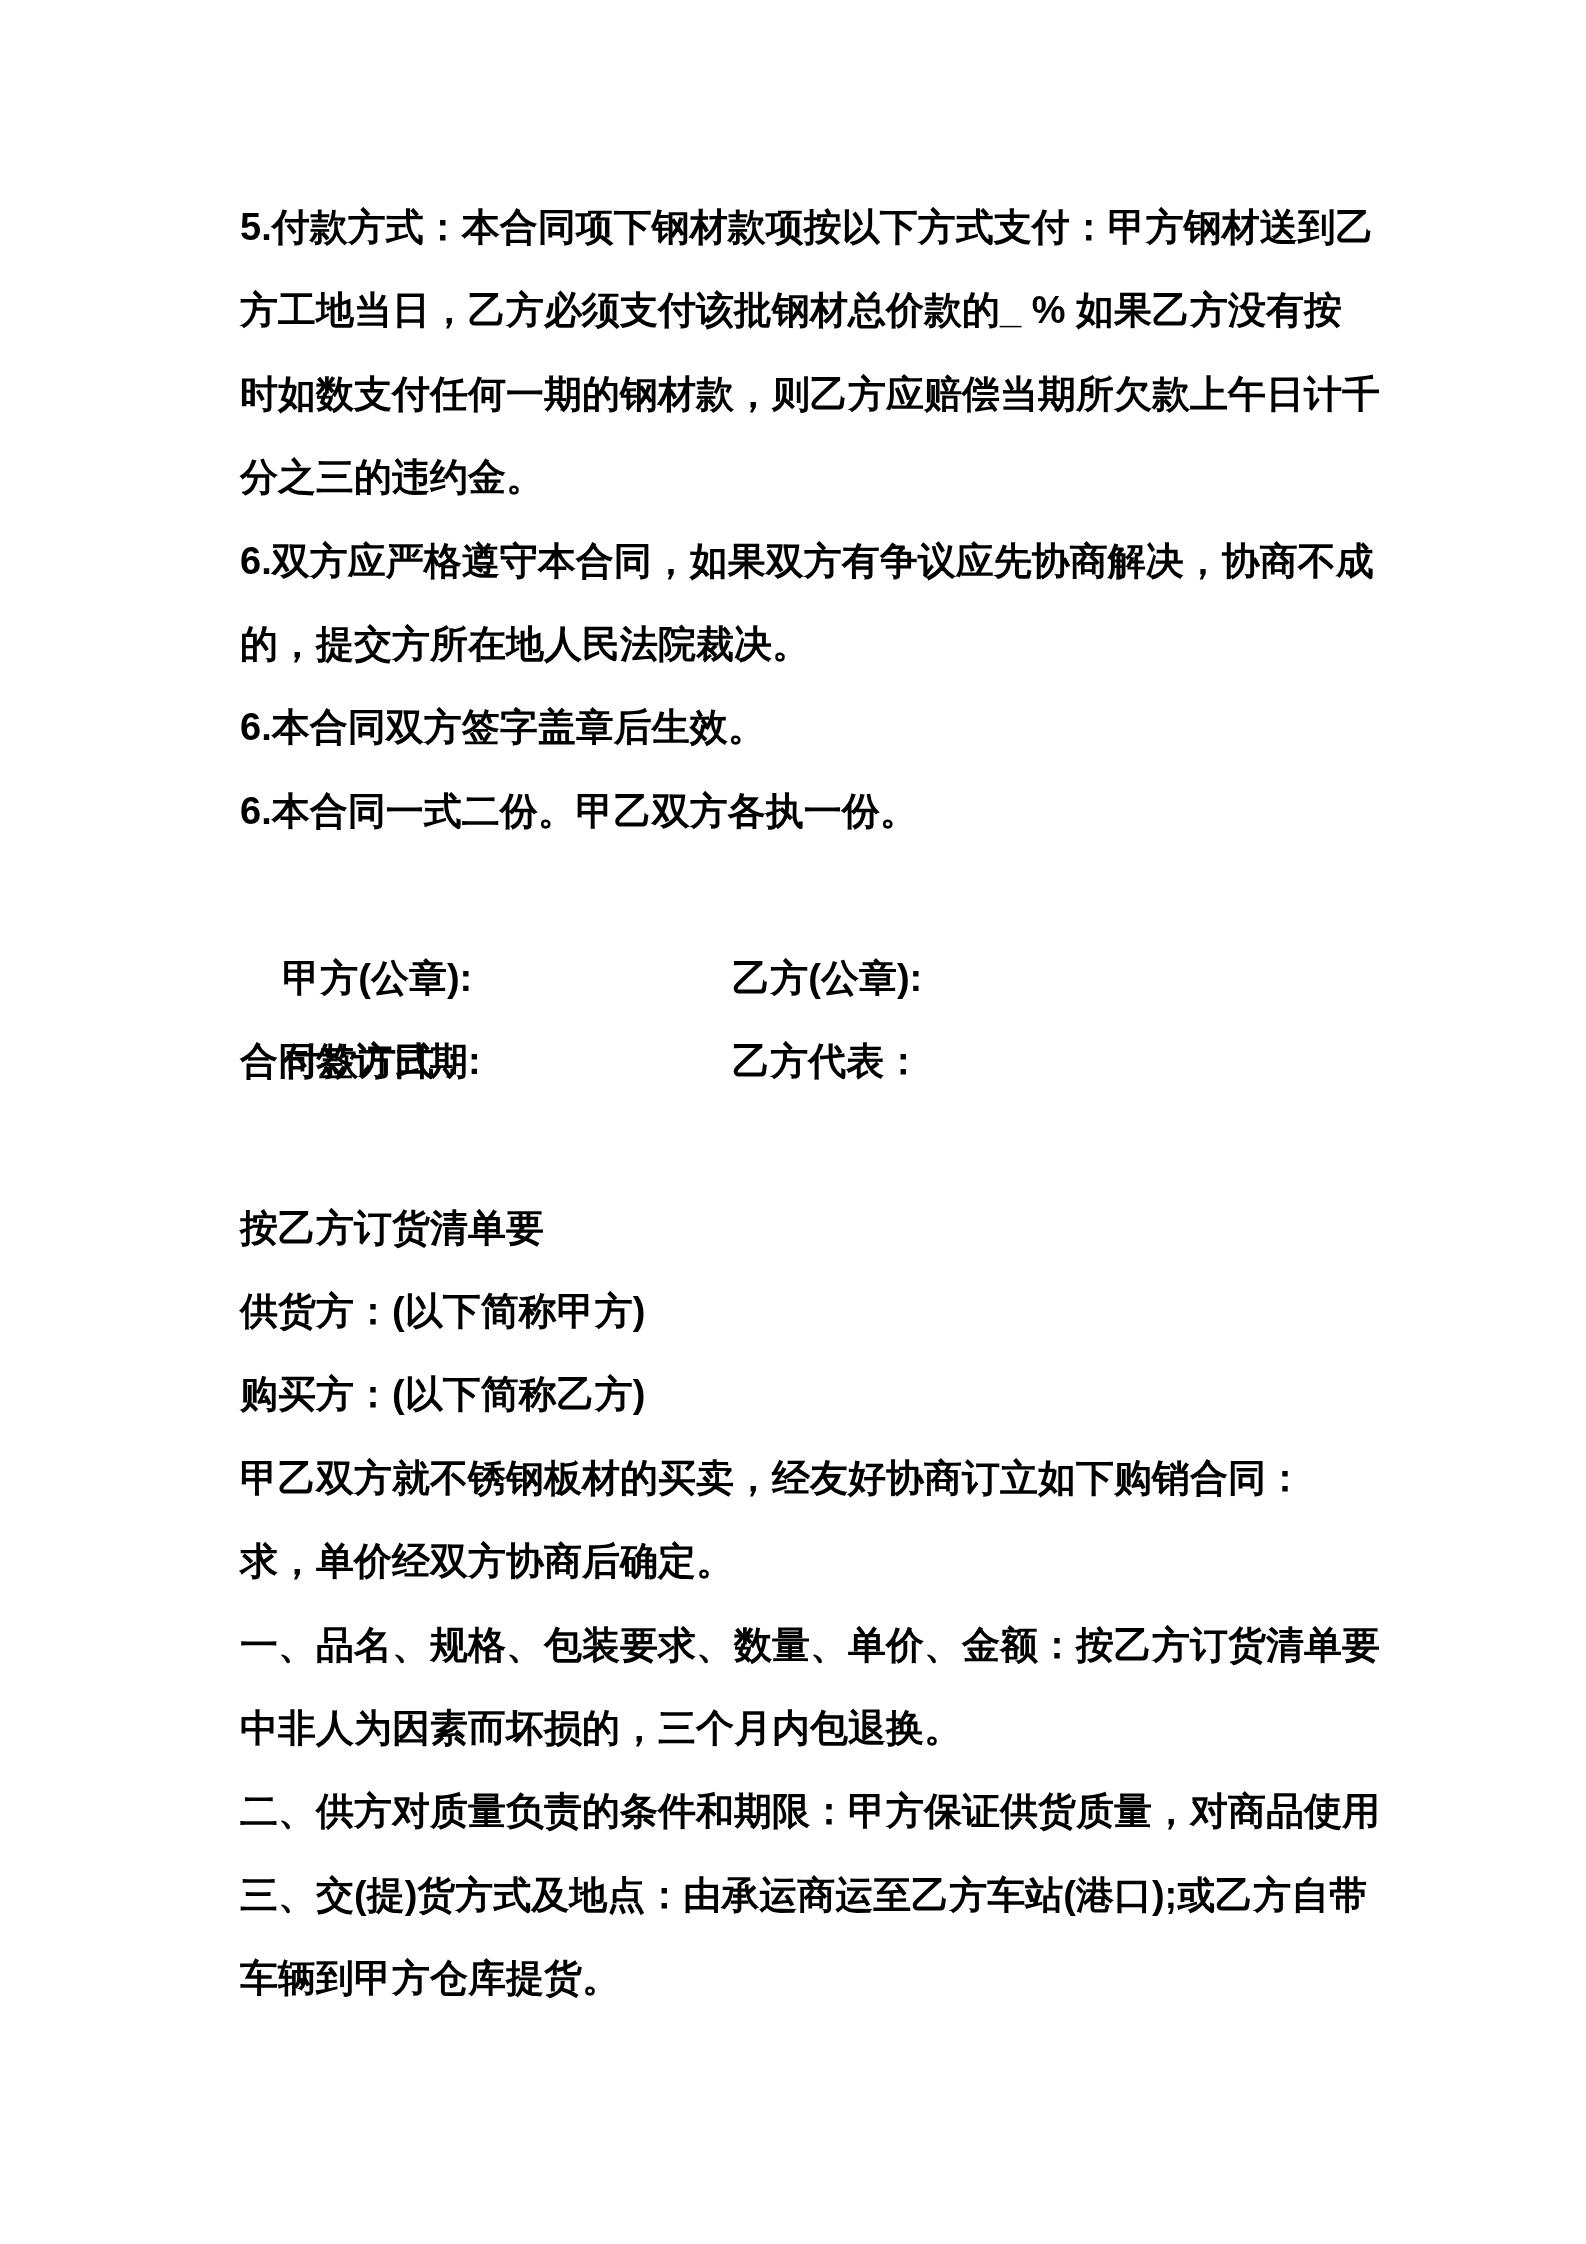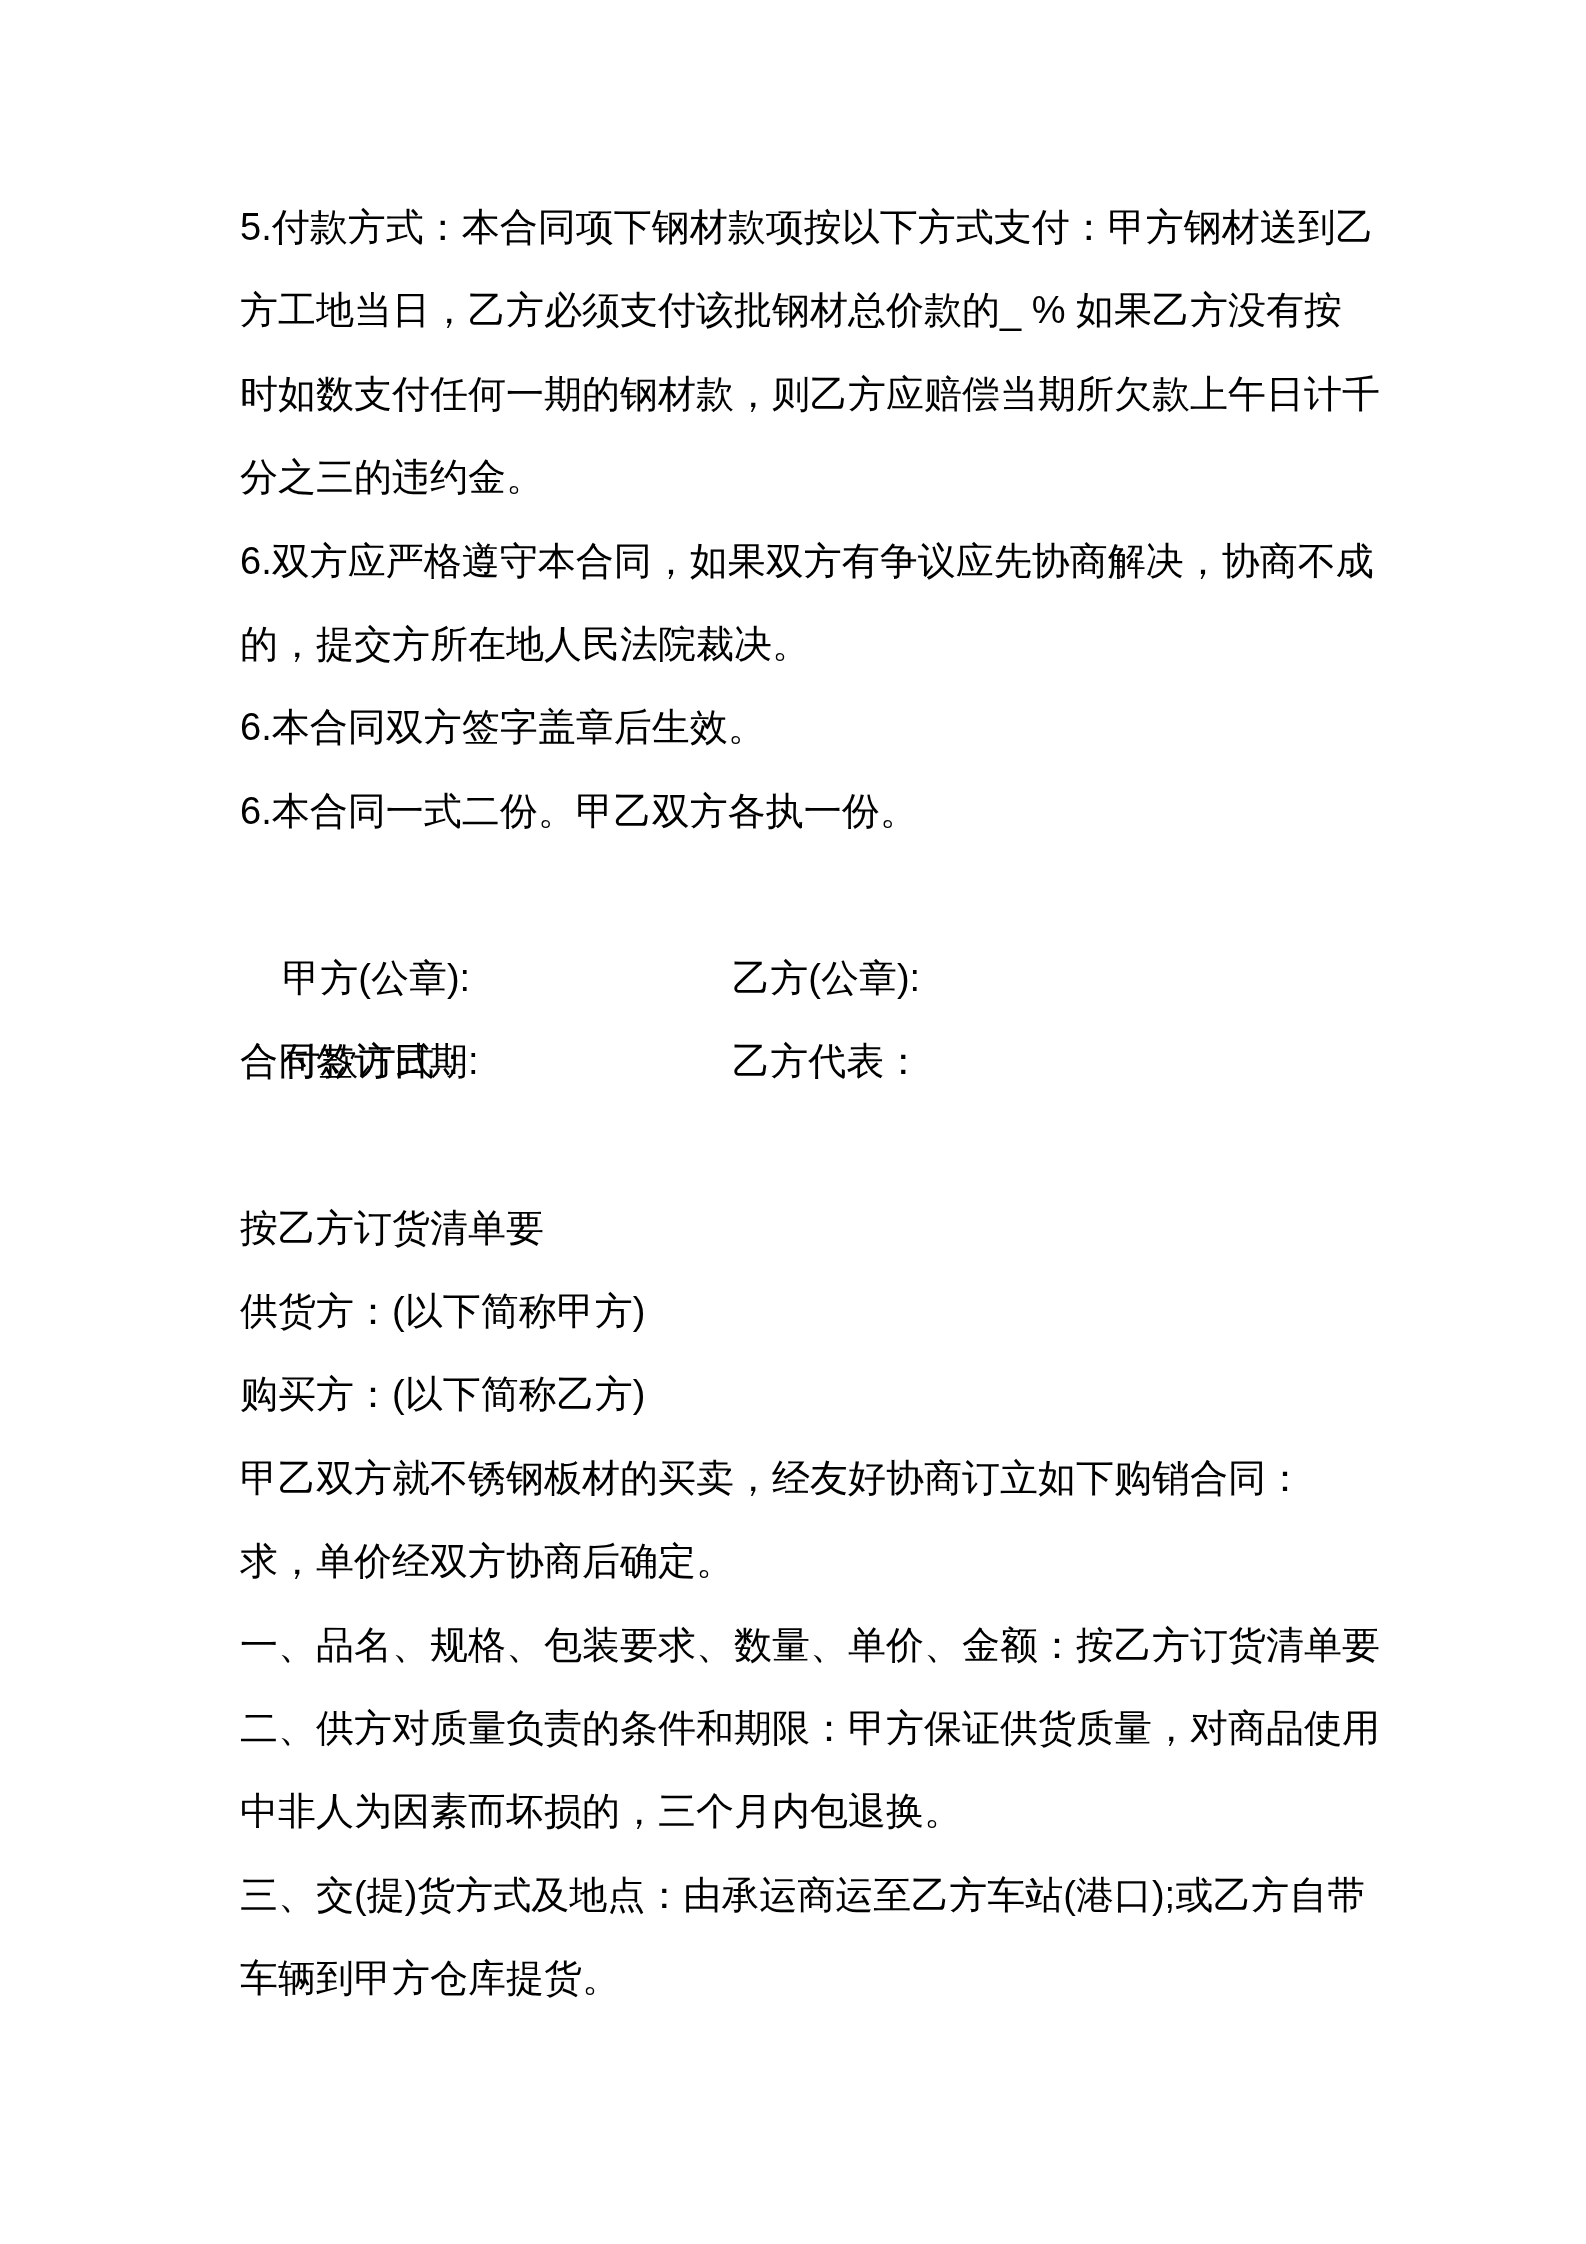--- a/index.html
+++ b/index.html
@@ -14,21 +14,21 @@
     overflow: hidden;
     font-family: "Liberation Sans", sans-serif;
   }
   .doc {
     position: absolute;
     left: 240px;
     top: 186px;
     width: 1230px;
     color: #000000;
     font-size: 38px;
-    font-weight: 400;
+    font-weight: 700;
     line-height: 83.4px;
     letter-spacing: 0;
   }
   .line {
     height: 83.4px;
     white-space: pre;
   }
   .blank {
     height: 83.4px;
   }
@@ -66,19 +66,19 @@
   <div class="blank"></div>
 
   <div class="line">按乙方订货清单要</div>
   <div class="line">供货方：(以下简称甲方)</div>
   <div class="line">购买方：(以下简称乙方)</div>
   <div class="line">甲乙双方就不锈钢板材的买卖，经友好协商订立如下购销合同：</div>
 
   <div class="line">求，单价经双方协商后确定。</div>
   <div class="line">一、品名、规格、包装要求、数量、单价、金额：按乙方订货清单要</div>
 
+  <div class="line">中非人为因素而坏损的，三个月内包退换。</div>
   <div class="line">二、供方对质量负责的条件和期限：甲方保证供货质量，对商品使用</div>
-  <div class="line">中非人为因素而坏损的，三个月内包退换。</div>
 
   <div class="line">三、交(提)货方式及地点：由承运商运至乙方车站(港口);或乙方自带</div>
   <div class="line">车辆到甲方仓库提货。</div>
 
 </div>
 
 </body></html>

